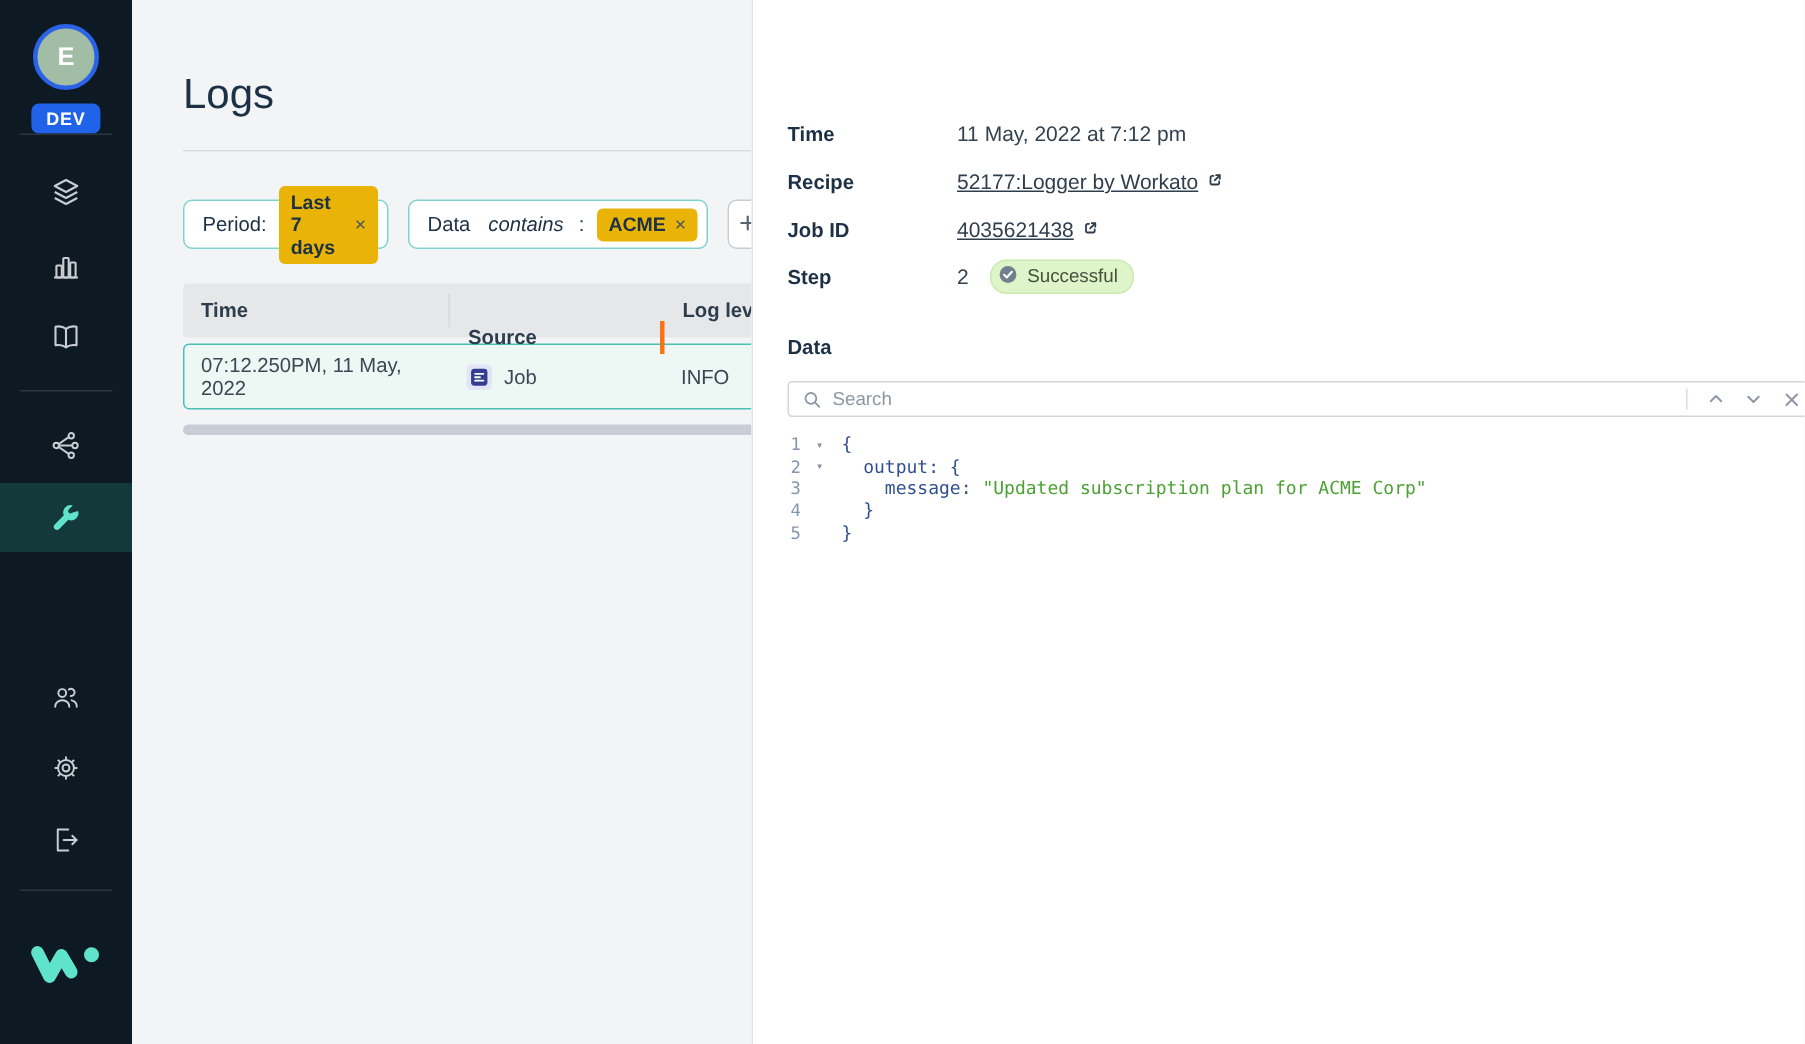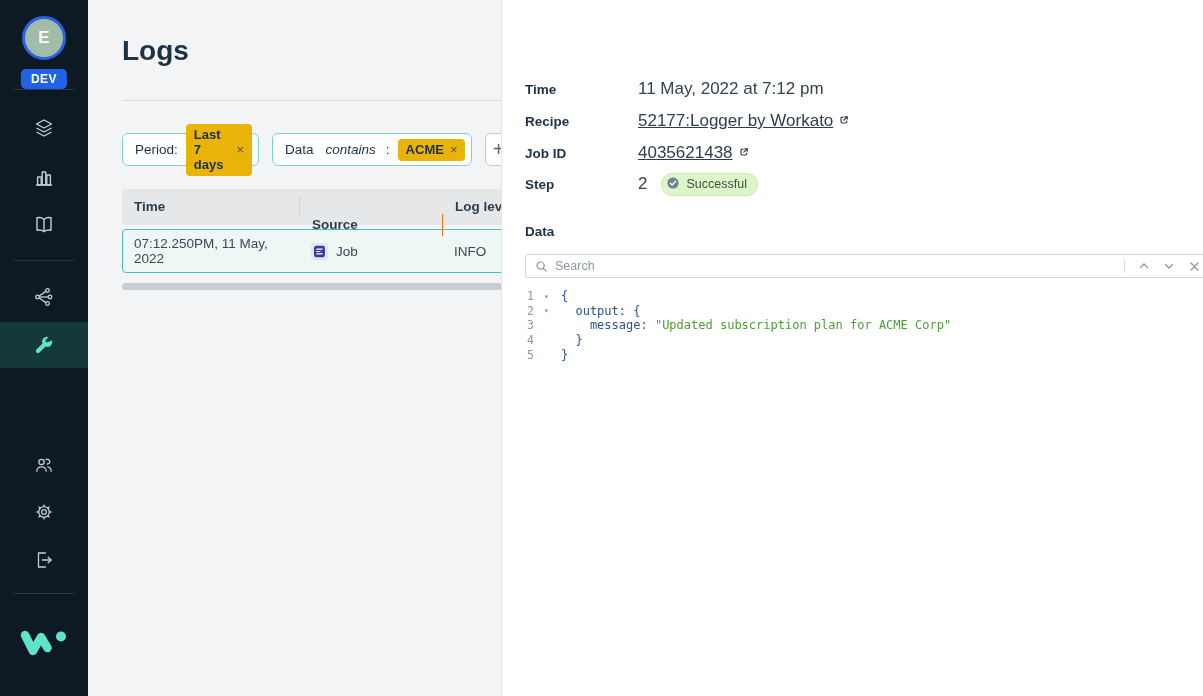--- a/index.html
+++ b/index.html
@@ -17,58 +17,58 @@
     padding:3px 10px; border-radius:5px;margin-top:12px; }
   .side-div { position:absolute; left:13px; width:62px; height:1px; background:#2b3640; }
   .nav-btn { position:absolute; left:0; width:88px; height:46px; display:flex; align-items:center; justify-content:center;
     color:#c9ced4; cursor:pointer; }
   .nav-btn.active { background:#14393b; color:#5fe3cb; }
   .nav-btn svg { display:block; }
   .logo-wrap { position:absolute; top:627px; left:0; width:88px; display:flex; justify-content:center; }
 
   
   .main { position:absolute; left:88px; top:0; width:413px; height:696px; background:#f3f4f6; overflow:hidden; z-index:1; }
-  .page-title { position:absolute; left:34px; top:35px; font-size:28px; font-weight:bold; color:#1d3146; }
+  .page-title { position:absolute; left:34px; top:47px; font-size:28px; font-weight:normal; color:#1d3146; }
   .main-div { position:absolute; left:34px; top:100px; width:600px; height:1px; background:#d9dbdf; }
   .filters { position:absolute; left:34px; top:133px; display:flex; gap:13px; align-items:center; }
   .chip { display:flex; align-items:center; height:33px; background:#fff; border:1px solid #7ed3cf; border-radius:6px;
     padding:0 6px 0 12px; gap:8px; font-size:13.5px; color:#1d3146; cursor:default; }
   .chip .op { font-style:italic; margin-left:4px; }
   .chip .colon { margin-left:2px; }
   .chip-pill { background:#eab308; border-radius:4px; padding:3px 8px 4px; display:flex; align-items:center; gap:6px; }
   .chip-pill b { font-size:13px; color:#1d3146; }
   .pill-x { color:#45565f; font-size:13px; cursor:pointer; line-height:1; }
   .add-btn { width:33px; height:33px; background:#fff; border:1px solid #c7ccd3; border-radius:6px;
     color:#5b6572; font-size:20px; font-weight:300; display:flex; align-items:center; justify-content:center; cursor:pointer; }
 
   .log-table { position:absolute; left:34px; top:189px; width:560px; }
   .t-head { display:flex; height:36px; background:#e6e7e9; border-radius:3px; align-items:center; }
   .t-head .th { font-size:13.5px; font-weight:bold; color:#2e3d4e; padding-left:12px; height:22px; line-height:22px; }
   .th.c1 { width:178px; border-right:1px solid #d4d6da; }
-  .th.c2 { width:143px; border-right:1px solid #f97316;margin-top:35px; }
+  .th.c2 { width:143px; border-right:3px solid #f97316;margin-top:35px; }
   .th.c3 { width:239px; }
   .t-row { display:flex; height:44px; margin-top:4px; background:#edf8f5; border:1.5px solid #4abfb5; border-radius:4px;
     align-items:center; font-size:13.5px; color:#3a4856; cursor:pointer; }
   .t-row .td { padding-left:11px; display:flex; align-items:center; gap:8px; }
   .td.c1 { width:177px; }
   .td.c2 { width:143px; }
   .td.c3 { width:200px; }
   .job-ic { width:17px; height:17px; background:#e4e4f7; border-radius:3px; display:flex; align-items:center; justify-content:center; }
   .hscroll { position:absolute; left:34px; top:283px; width:560px; height:7px; background:#c8ccd5; border-radius:4px; cursor:pointer; }
 
   
   .panel { position:absolute; left:501px; top:0; width:702px; height:696px; background:#fff; border-left:1px solid #e0e3e7; z-index:5; }
   .p-head { height:61px; border-bottom:1px solid #e8eaed; display:flex; align-items:center; padding:0 26px; }
   .p-head-ic { width:26px; height:26px; background:#e9ebfa; border-radius:6px; display:flex; align-items:center; justify-content:center; }
   .p-title { margin-left:13px; font-size:15px; font-weight:bold; color:#1d3146; }
   .p-close { margin-left:auto; width:20px; height:20px; display:flex; align-items:center; justify-content:center; cursor:pointer; color:#2b3a4a; }
 
   .f-row { position:absolute; left:23px; display:flex; align-items:center; height:20px; }
   .f-label { width:113px; font-size:13.5px; font-weight:bold; color:#1d3146; }
-  .f-val { font-size:17px; color:#33424e; display:flex; align-items:center; gap:5px; }
+  .f-val { font-size:14px; color:#33424e; display:flex; align-items:center; gap:5px; }
   .f-val a { color:#2f3e4e; text-decoration:underline; cursor:pointer; display:flex; align-items:center; gap:5px; }
   .badge { margin-left:14px; display:flex; align-items:center; gap:6px; background:#def4c9; border:1px solid #cdeaae;
     border-radius:11px; padding:2px 10px 2px 4px; font-size:12.5px; color:#45503f;text-align:right; }
 
   .data-label { position:absolute; left:23px; top:224px; font-size:13.5px; font-weight:bold; color:#1d3146; }
   .searchbar { position:absolute; left:23px; top:254px; width:688px; height:24px; background:#fff; border:1px solid #d2d6dc;
     border-radius:3px; display:flex; align-items:center; padding:0 9px; gap:7px; }
   .searchbar input { flex:1; border:none; outline:none; font-size:12.5px; color:#33424e; font-family:"Liberation Sans",sans-serif; background:transparent; }
   .searchbar input::placeholder { color:#8d97a3; }
   .sb-sep { width:1px; height:14px; background:#d9dce1; margin:0 3px; }

